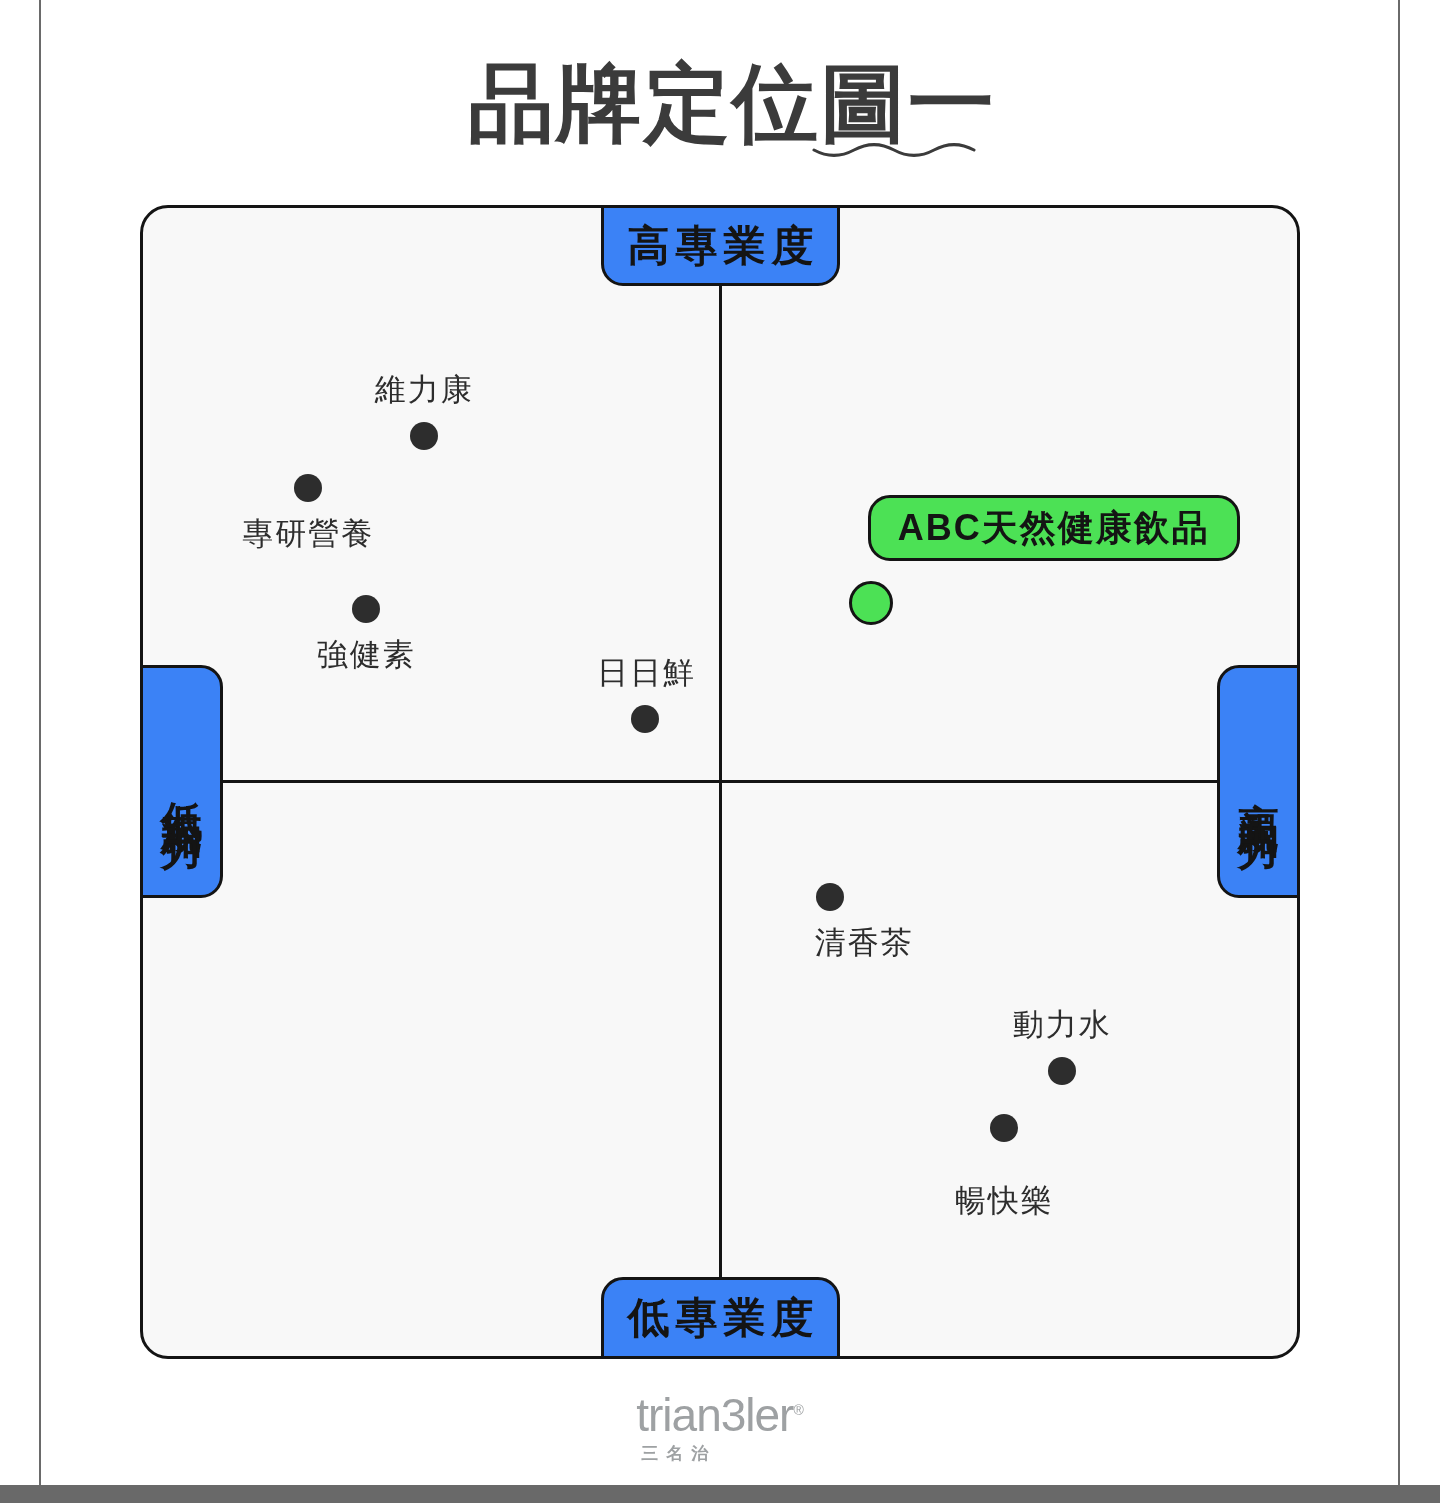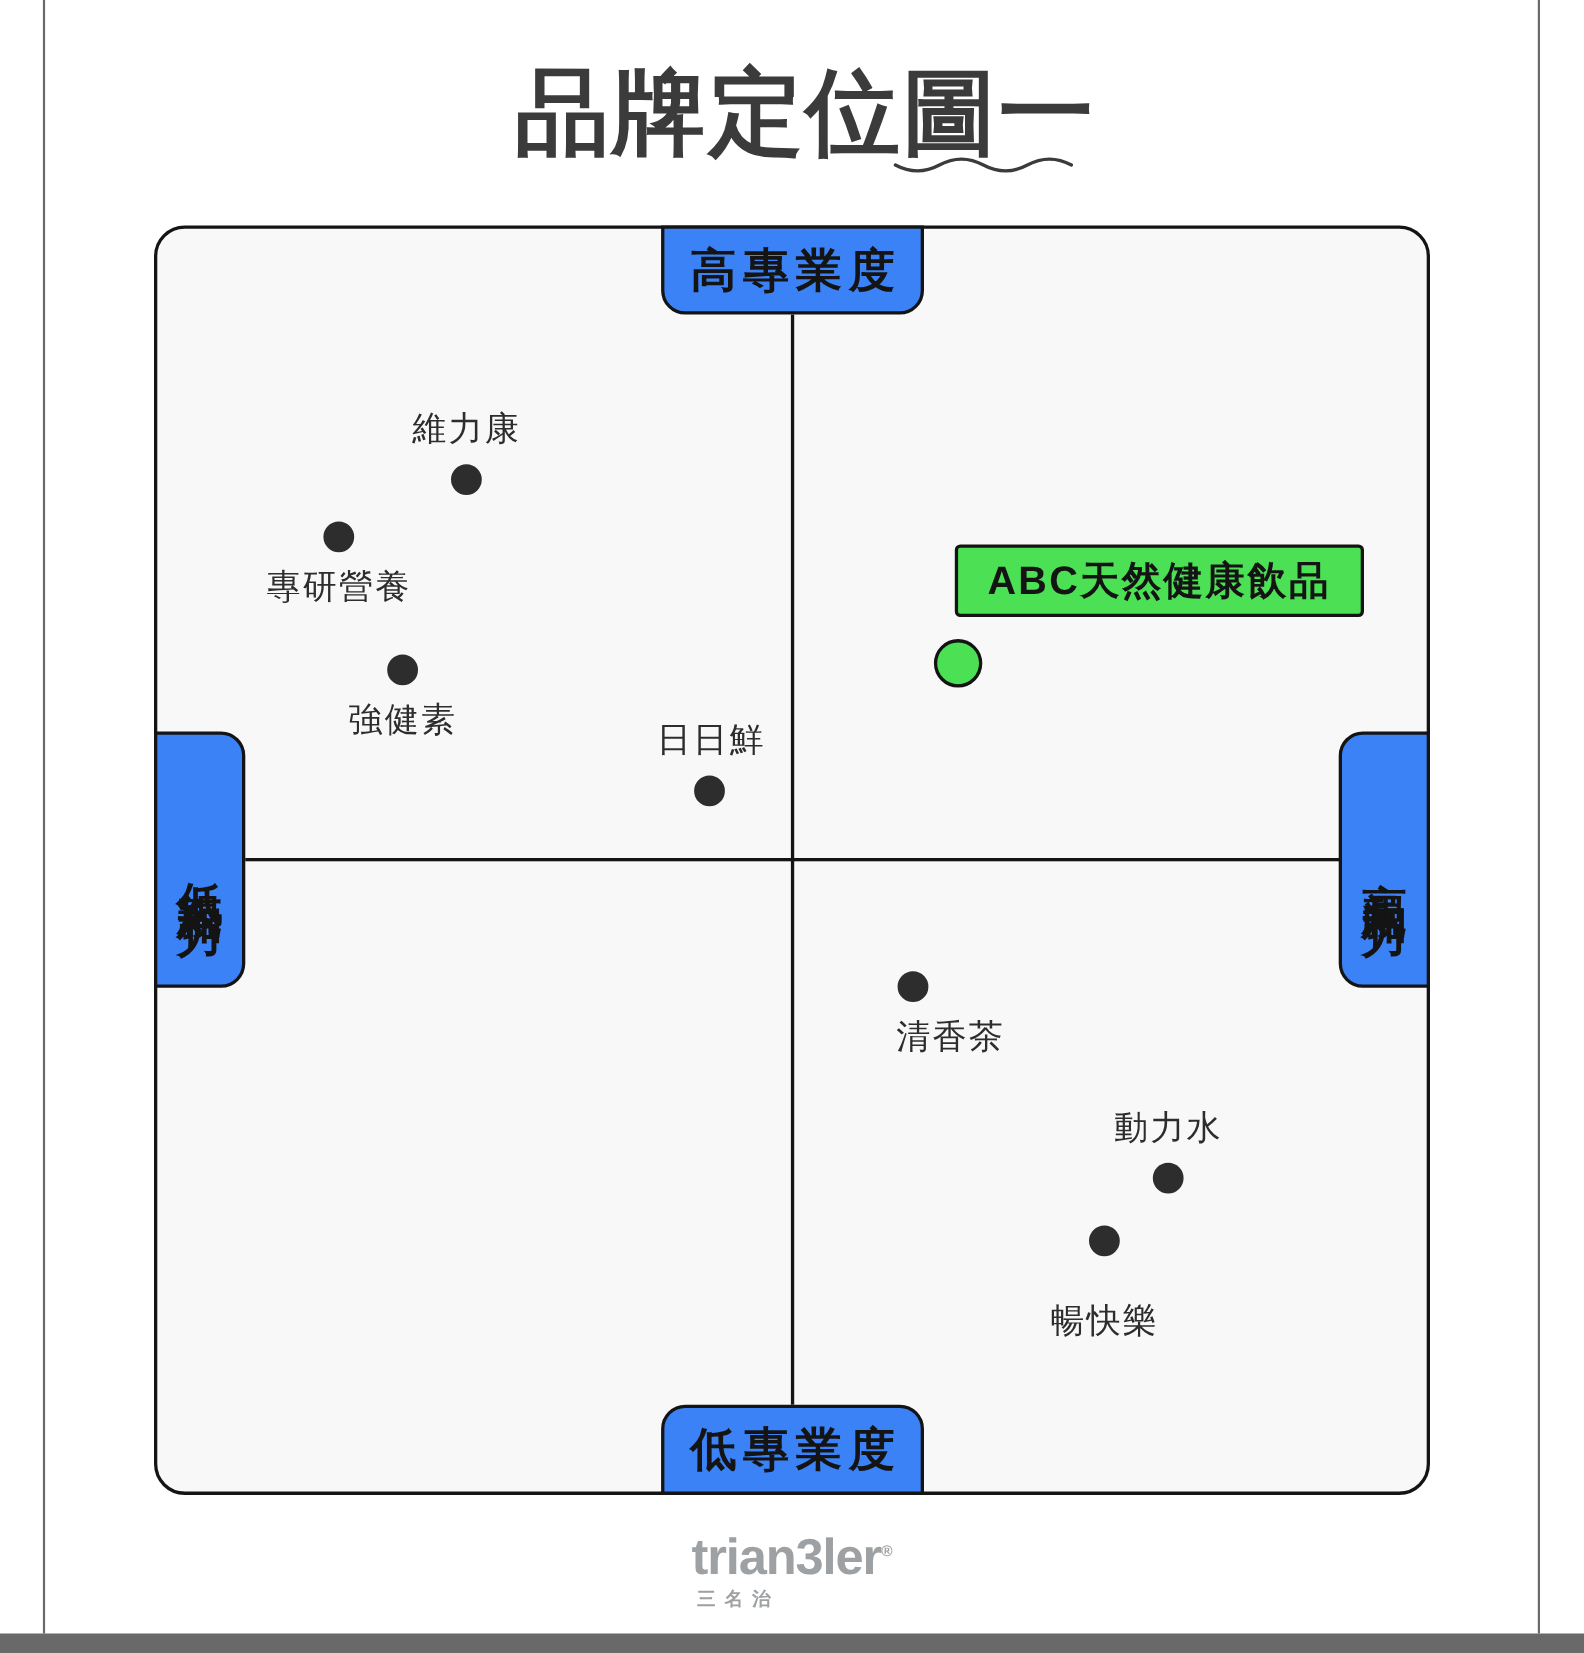--- a/index.html
+++ b/index.html
@@ -67,28 +67,28 @@
     background: var(--accent-green, #4ce155); border: 3px solid var(--ink, #141414);
   }
   .dot-label {
     position: absolute; transform: translateX(-50%);
     height: 34px; line-height: 34px; font-size: 31px; letter-spacing: 2px;
     color: var(--label-ink, #2d2d2d); white-space: nowrap;
   }
   .pill-label {
     position: absolute; box-sizing: border-box; height: 66px; line-height: 60px;
     padding: 0 27px; background: var(--accent-green, #4ce155);
-    border: 3px solid var(--ink, #141414); border-radius: 5px;
+    border: 3px solid var(--ink, #141414); border-radius: 22px;
     font-size: 36px; font-weight: bold; letter-spacing: 2px;
     color: var(--ink, #141414); white-space: nowrap;
   }
 
   
   .footer-logo { position: absolute; top: 1392px; left: 50%; transform: translateX(-50%); color: var(--logo-gray, #9ea1a3); }
-  .logo-word { font-size: 46px; font-weight: bold; letter-spacing: -1px; line-height: 1; }
+  .logo-word { font-size: 46px; font-weight: normal; letter-spacing: -1px; line-height: 1; }
   .logo-word .reg { font-size: 14px; vertical-align: super; letter-spacing: 0; }
   .logo-sub { font-size: 17px; letter-spacing: 8px; margin-top: 4px; padding-left: 5px; font-weight: bold; }
 </style>
 </head>
 <body>
 
 <div id="stage">
 
   <div class="side-line left"></div>
   <div class="side-line right"></div>

